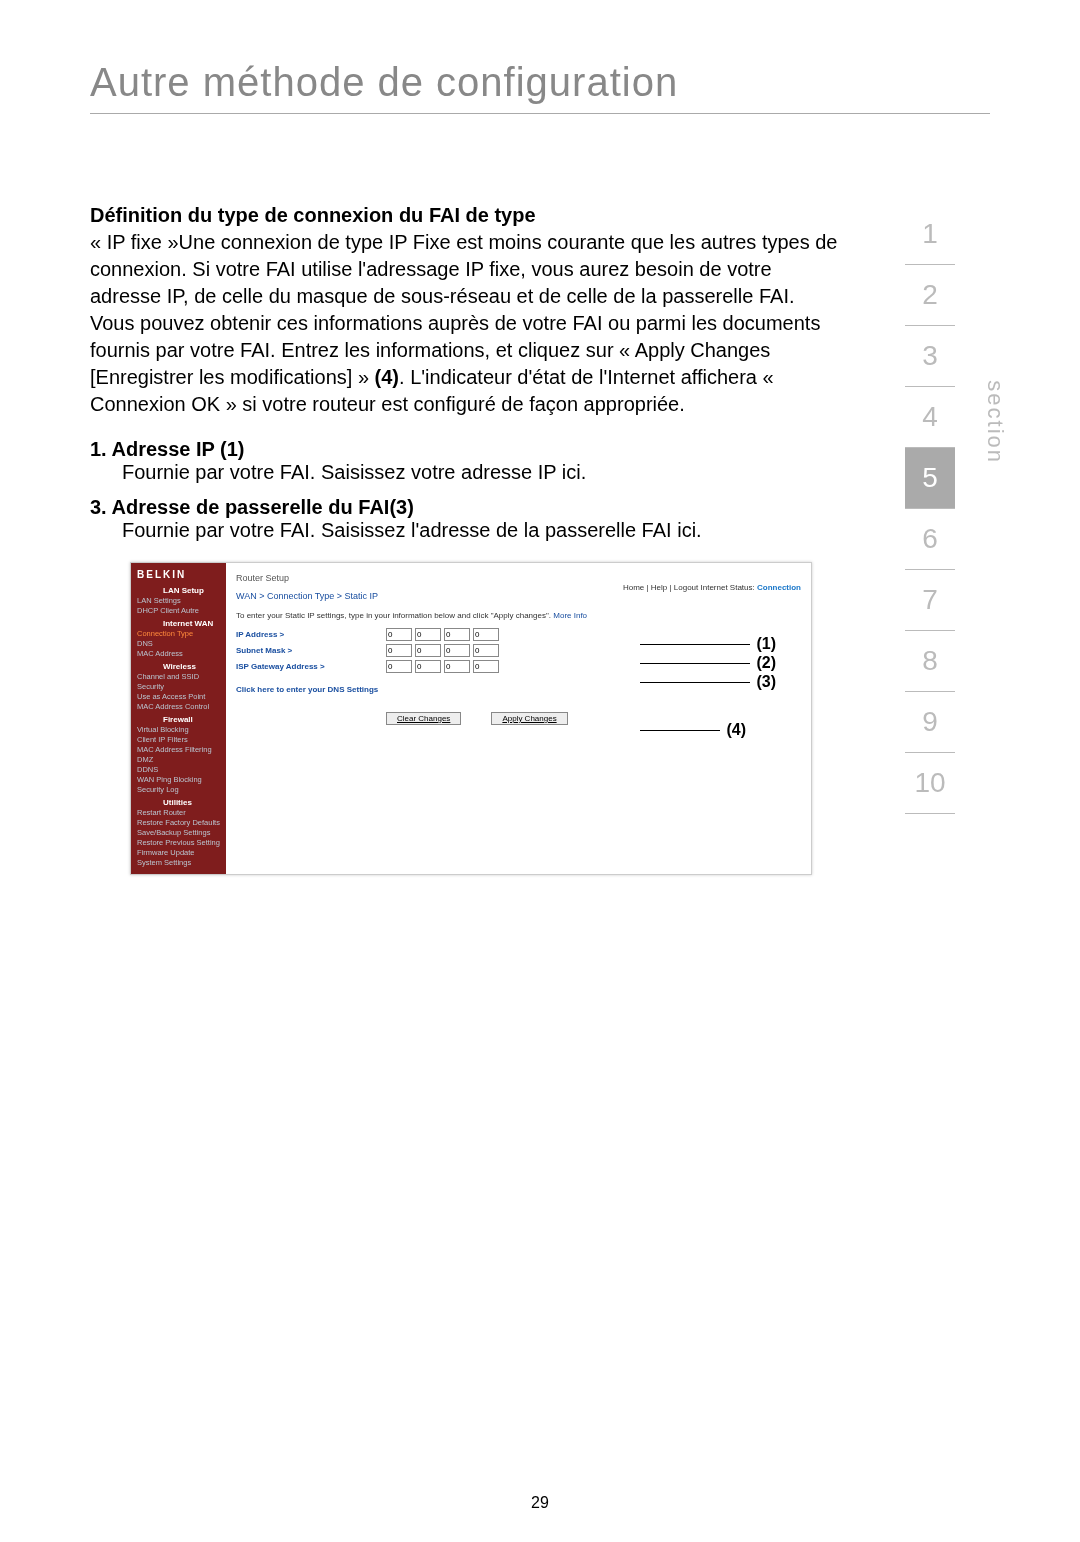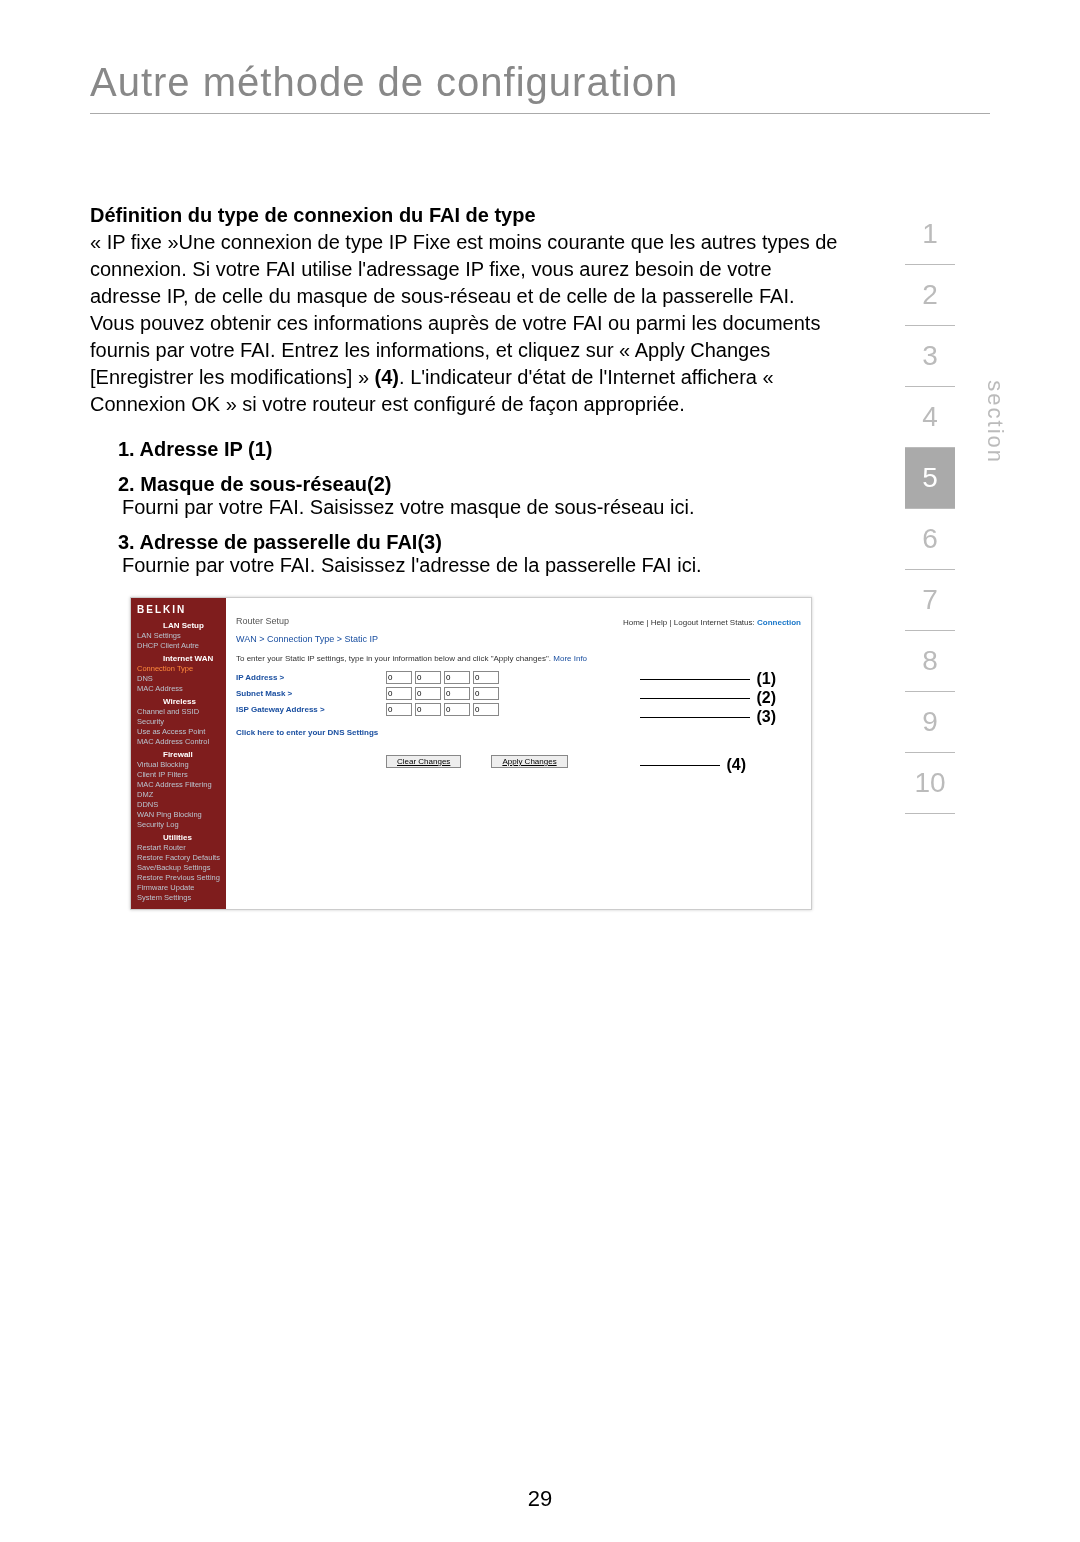--- a/index.html
+++ b/index.html
@@ -9,66 +9,63 @@
   .main{flex:1;padding-right:30px;}
   .side{width:120px;padding-top:0;position:relative;}
   .side-nums{display:flex;flex-direction:column;align-items:center;}
   .side-num{font-size:28px;color:#bbb;text-align:center;border-bottom:1px solid #bbb;width:50px;padding:14px 0;}
   .side-num.active{color:#fff;background:#aaa;}
   .side-label{position:absolute;right:-18px;top:260px;font-size:22px;color:#bbb;letter-spacing:2px;transform:rotate(90deg);transform-origin:right top;}
   .h2{font-weight:bold;font-size:20px;margin-bottom:2px;}
   .para{font-size:20px;line-height:1.35;margin-bottom:20px;}
   .bold-inline{font-weight:bold;}
   .item{margin-bottom:12px;}
-  .item-h{font-weight:bold;font-size:20px;margin-left:28px;}
+  .item-h{font-weight:bold;font-size:20px;}
   .item-p{font-size:20px;}
   .screenshot{margin:20px 0 0 40px;width:680px;border:1px solid #ccc;background:#fff;font-size:9px;display:flex;box-shadow:0 0 3px rgba(0,0,0,.2);}
   .ss-side{width:95px;background:#7f1d1d;color:#cfd7df;padding:6px 6px;box-sizing:border-box;}
   .ss-side .logo{color:#fff;font-weight:bold;letter-spacing:2px;font-size:10px;margin-bottom:6px;}
   .ss-side .grp{color:#fff;font-weight:bold;font-size:8px;margin-top:4px;padding-left:26px;}
   .ss-side .lnk{color:#b9c4cf;font-size:7.5px;margin:1px 0;white-space:nowrap;overflow:hidden;}
   .ss-side .lnk.hot{color:#ff8a3c;}
-  .ss-main{flex:1;padding:18px 10px;position:relative;}
+  .ss-main{flex:1;padding:10px 10px;position:relative;}
   .ss-top{font-size:9px;color:#555;margin-bottom:8px;}
   .ss-toplinks{position:absolute;top:20px;right:10px;font-size:8px;color:#333;}
   .ss-toplinks .conn{color:#1a77c9;font-weight:bold;}
   .ss-crumb{color:#1a4fa0;font-weight:normal;font-size:9px;margin:6px 0 10px;}
   .ss-instr{font-size:8px;color:#333;margin-bottom:8px;}
   .ss-instr .more{color:#1a4fa0;}
   .ss-row{display:flex;align-items:center;margin:3px 0;}
   .ss-row .lbl{width:150px;color:#1a4fa0;font-weight:bold;font-size:8px;}
   .ss-row input{width:22px;height:11px;font-size:8px;border:1px solid #888;margin-right:3px;padding:0 1px;}
   .ss-dns{color:#1a4fa0;font-weight:bold;font-size:8px;margin:12px 0 18px;}
   .ss-btns{display:flex;gap:30px;margin-left:150px;}
   .ss-btn{border:1px solid #888;background:#eee;font-size:8px;padding:1px 10px;text-decoration:underline;}
   .callouts{position:absolute;right:35px;top:72px;font-size:16px;font-weight:bold;}
   .callouts div{margin:0 0 1px;white-space:nowrap;}
   .callouts .line{display:inline-block;border-bottom:1px solid #000;vertical-align:middle;margin-right:6px;}
-  .pagenum{position:absolute;bottom:30px;left:0;right:0;text-align:center;font-size:22px;}
+  .pagenum{position:absolute;bottom:30px;left:0;right:0;text-align:center;font-size:16px;}
 </style>
 </head>
 <body>
 
 <div class="page">
   <div class="title">Autre méthode de configuration</div>
 
   <div class="body">
     <div class="main">
       <div class="h2">Définition du type de connexion du FAI de type</div>
       <div class="para">
         <span>« IP fixe »Une connexion de type IP Fixe est moins courante que les autres types de connexion. Si votre FAI utilise l'adressage IP fixe, vous aurez besoin de votre adresse IP, de celle du masque de sous-réseau et de celle de la passerelle FAI. Vous pouvez obtenir ces informations auprès de votre FAI ou parmi les documents fournis par votre FAI. Entrez les informations, et cliquez sur « Apply Changes [Enregistrer les modifications] » </span><span class="bold-inline">(4)</span><span>. L'indicateur d'état de l'Internet affichera « Connexion OK » si votre routeur est configuré de façon appropriée.</span>
       </div>
 
       <div id="items">
           <div class="item">
             <div class="item-h">1.   Adresse IP (1)</div>
-          </div>
-          <div class="item">
-            <div class="item-h">2.   Masque de sous-réseau(2)</div>
-            <div class="item-p" style="margin-left: 32px;">Fourni par votre FAI. Saisissez votre masque de sous-réseau ici.</div>
+            <div class="item-p" style="margin-left: 32px;">Fournie par votre FAI. Saisissez votre adresse IP ici.</div>
           </div>
           <div class="item">
             <div class="item-h">3.   Adresse de passerelle du FAI(3)</div>
             <div class="item-p" style="margin-left: 32px;">Fournie par votre FAI. Saisissez l'adresse de la passerelle FAI ici.</div>
           </div>
         </div>
 
       <div class="screenshot">
         <div class="ss-side">
           <div class="logo">BELKIN</div>

